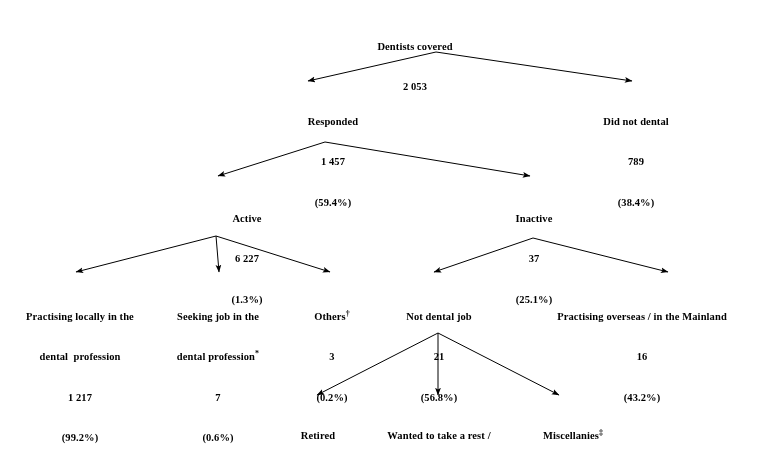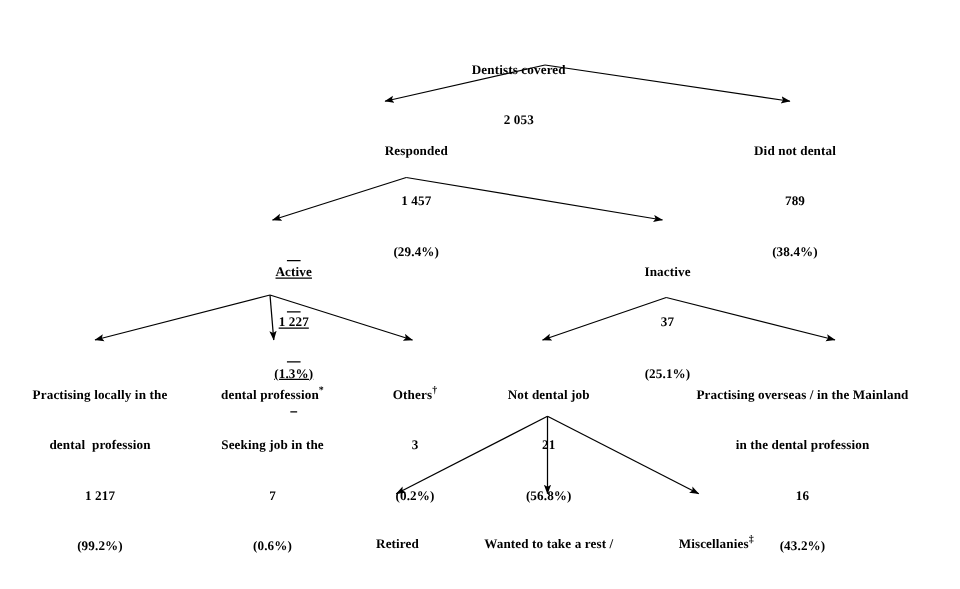--- a/index.html
+++ b/index.html
@@ -39,24 +39,24 @@
   .node .ln {
     display: block;
   }
   .node sup {
     font-size: 8px;
     vertical-align: super;
     line-height: 0;
   }
 
   
-  #n-root      { left: 330px; top: 23px;  width: 170px; }
+  #n-root      { left: 330px; top: 13px;  width: 170px; }
   #n-responded { left: 258px; top: 88px;  width: 150px; }
   #n-norespond { left: 560px; top: 88px;  width: 152px; }
-  #n-active    { left: 160px; top: 185px; width: 150px; text-decoration: underline; }
+  #n-active    { left: 172px; top: 185px; width: 150px; }
   #n-inactive  { left: 460px; top: 185px; width: 148px; }
   #n-practlocal{ left: 4px;   top: 283px; width: 152px; }
   #n-seeking   { left: 152px; top: 283px; width: 132px; }
   #n-others    { left: 288px; top: 283px; width: 88px;  }
   #n-notseek   { left: 378px; top: 283px; width: 122px; }
   #n-overseas  { left: 518px; top: 283px; width: 248px; text-align: center; }
   #n-retired   { left: 268px; top: 402px; width: 100px; }
   #n-rest      { left: 360px; top: 402px; width: 158px; }
   #n-misc      { left: 512px; top: 402px; width: 122px; }
 </style>
@@ -115,70 +115,69 @@
   </svg>
 
   <div class="node" id="n-root">
     <span class="ln">Dentists covered</span>
     <span class="ln">2 053</span>
   </div>
 
   <div class="node" id="n-responded">
     <span class="ln">Responded</span>
     <span class="ln">1 457</span>
-    <span class="ln">(29.4%)</span>
+    <span class="ln">(59.4%)</span>
   </div>
 
   <div class="node" id="n-norespond">
     <span class="ln">Did not dental</span>
     <span class="ln">789</span>
     <span class="ln">(38.4%)</span>
   </div>
 
   <div class="node" id="n-active">
     <span class="ln">Active</span>
-    <span class="ln">1 227</span>
+    <span class="ln">6 227</span>
     <span class="ln">(1.3%)</span>
   </div>
 
   <div class="node" id="n-inactive">
     <span class="ln">Inactive</span>
     <span class="ln">37</span>
     <span class="ln">(25.1%)</span>
   </div>
 
   <div class="node" id="n-practlocal">
     <span class="ln">Practising locally in the</span>
     <span class="ln">dental  profession</span>
     <span class="ln">1 217</span>
     <span class="ln">(99.2%)</span>
   </div>
 
   <div class="node" id="n-seeking">
+    <span class="ln">Seeking job in the</span>
     <span class="ln"><span>dental profession</span><sup>*</sup></span>
-    <span class="ln">Seeking job in the</span>
     <span class="ln">7</span>
     <span class="ln">(0.6%)</span>
   </div>
 
   <div class="node" id="n-others">
     <span class="ln"><span>Others</span><sup>†</sup></span>
     <span class="ln">3</span>
     <span class="ln">(0.2%)</span>
   </div>
 
   <div class="node" id="n-notseek">
     <span class="ln">Not dental job</span>
     <span class="ln">21</span>
     <span class="ln">(56.8%)</span>
   </div>
 
   <div class="node" id="n-overseas">
     <span class="ln">Practising overseas / in the Mainland</span>
-    <span class="ln">in the dental profession</span>
     <span class="ln">16</span>
     <span class="ln">(43.2%)</span>
   </div>
 
   <div class="node" id="n-retired">
     <span class="ln">Retired</span>
     <span class="ln">14</span>
     
   </div>
 

